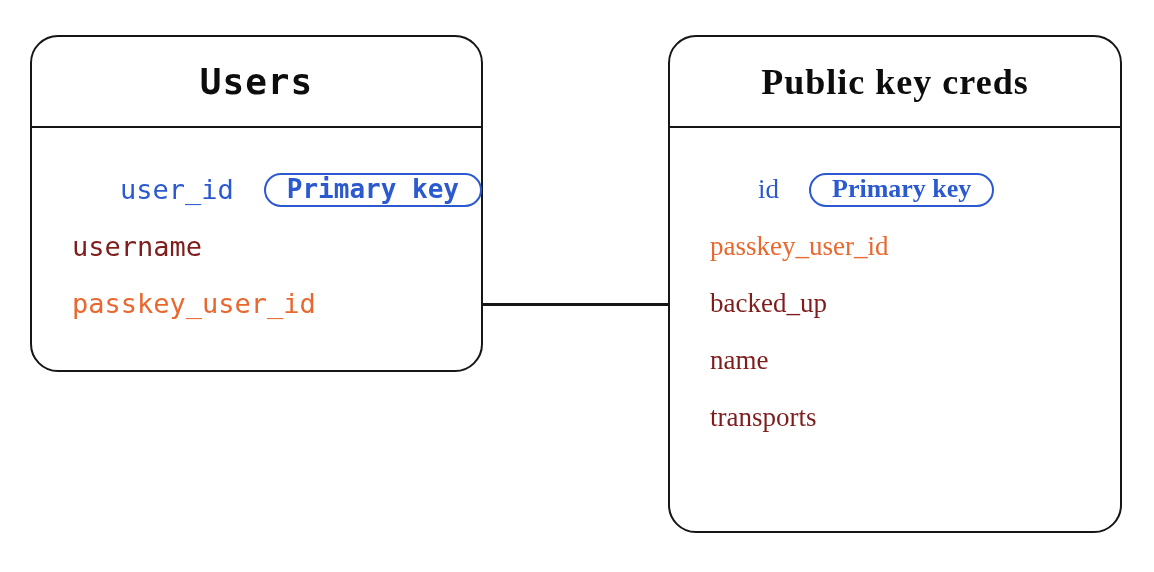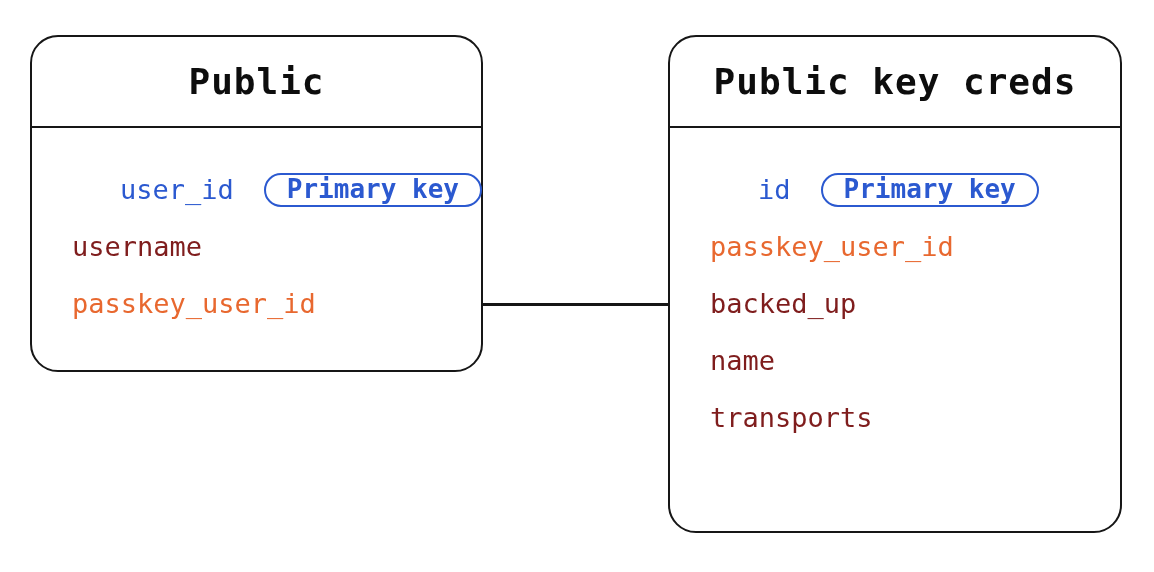--- a/index.html
+++ b/index.html
@@ -26,20 +26,21 @@
     left: 30px;
     top: 35px;
     width: 453px;
     height: 337px;
   }
   .table-box.creds {
     left: 668px;
     top: 35px;
     width: 454px;
     height: 498px;
+    font-family: Liberation Serif, serif;
   }
   .table-header {
     box-sizing: border-box;
     height: 91px;
     border-bottom: 2.5px solid #161616;
     display: flex;
     align-items: center;
     justify-content: center;
   }
   .table-title {
@@ -88,21 +89,21 @@
     background: #161616;
   }
 </style>
 </head>
 <body>
 
 <div class="canvas">
 
   <div class="table-box users">
     <div class="table-header">
-      <span class="table-title">Public</span>
+      <span class="table-title">Users</span>
     </div>
     <div class="table-body">
       <div class="field-row">
         <span class="field-name pk">user_id</span>
         <span class="pk-badge">Primary key</span>
       </div>
       <div class="field-row">
         <span class="field-name">username</span>
       </div>
       <div class="field-row">

